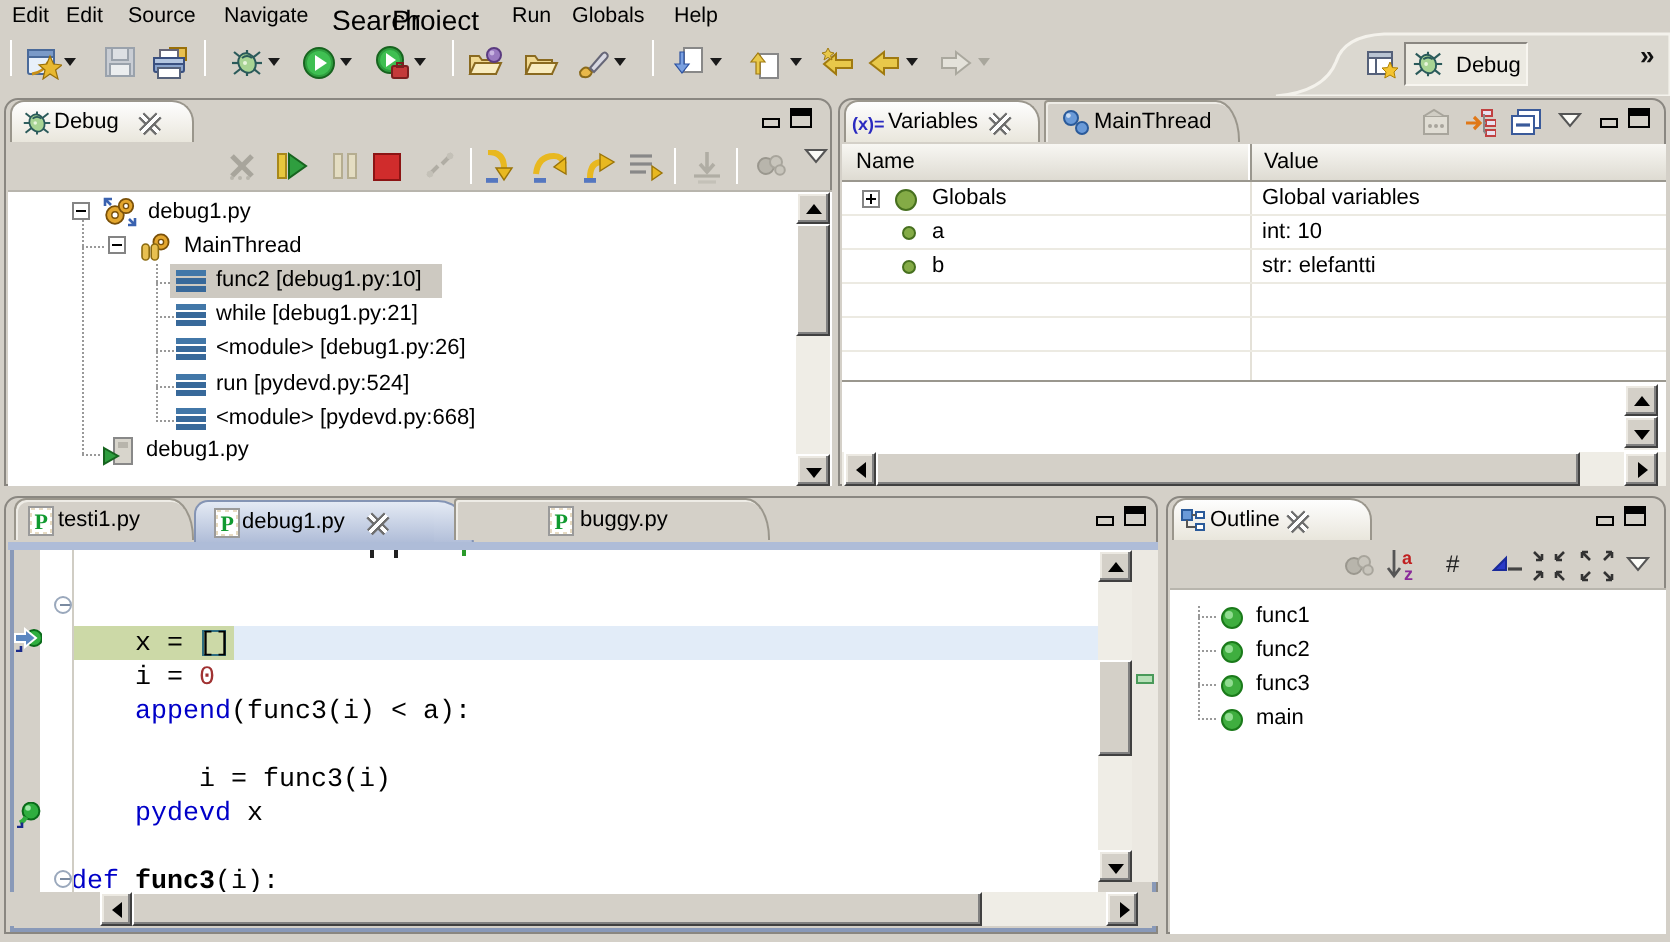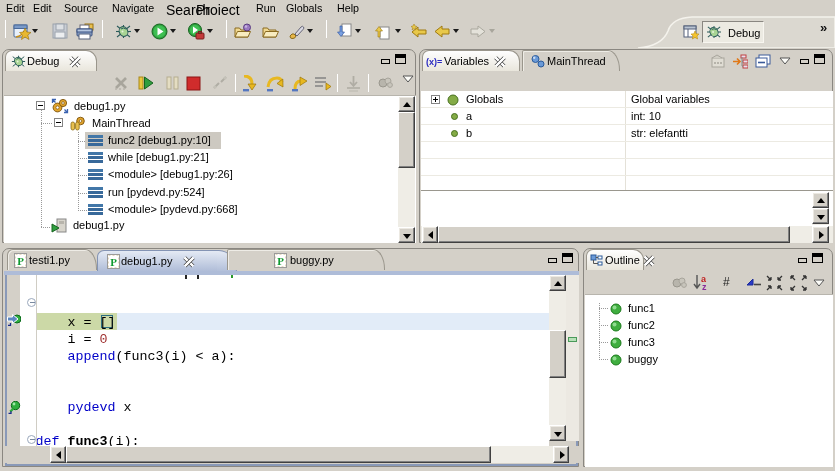--- a/index.html
+++ b/index.html
@@ -416,20 +416,26 @@
       <line x1="3" y1="8.5" x2="10" y2="8.5" stroke="#3a5a9a" stroke-width="1.6"></line>
     </svg>
   <div class="dd" style="left:359px;top:5px"><svg width="12" height="8" viewBox="0 0 12 8">
         <path d="M1 1 L11 1 L6 7 Z" fill="#fcfcf8" stroke="#555" stroke-width="1"></path>
       </svg></div>
   <div class="minmax" style="left:378px;top:4px">
       <span class="mm-min"></span>
       <span class="mm-max"></span>
     </div>
 
+  <div class="abs" style="left:1px;top:22px;width:412px;height:19px;background:linear-gradient(#f8f7f3,#dedbd2);border-bottom:1px solid #9a978e">
+    <span class="abs" style="left:7px;top:3px">Name</span>
+    <div class="abs" style="left:204px;top:0;width:1px;height:18px;background:#9a978e"></div>
+    <div class="abs" style="left:203px;top:0;width:1px;height:18px;background:#fff"></div>
+    <span class="abs" style="left:211px;top:3px">Value</span>
+  </div>
 
   <div class="abs" style="left:1px;top:41px;width:412px;height:99px;background:#fff">
     <div class="abs" style="left:204px;top:0;width:1px;height:99px;background:#e4e1d8"></div>
     <div class="abs" style="left:0;top:16px;width:412px;height:1px;background:#eceae2"></div>
     <div class="abs" style="left:0;top:33px;width:412px;height:1px;background:#eceae2"></div>
     <div class="abs" style="left:0;top:50px;width:412px;height:1px;background:#eceae2"></div>
     <div class="abs" style="left:0;top:67px;width:412px;height:1px;background:#eceae2"></div>
     <div class="abs" style="left:0;top:84px;width:412px;height:1px;background:#eceae2"></div>
     <span class="expander plus" style="left:10px;top:4px"></span>
     <svg class="abs" style="left:26px;top:3px" width="12" height="12" viewBox="0 0 12 12">
@@ -516,20 +522,21 @@
 
     <div class="abs" style="left:148px;top:0;width:1.6px;height:4px;background:#222"></div>
     <div class="abs" style="left:160px;top:0;width:1.6px;height:4px;background:#222"></div>
     <div class="abs" style="left:194px;top:0;width:2px;height:3px;background:#2a9a2a"></div>
     <div class="abs" style="left:0;top:37.5px;width:512px;height:17px;background:#e2ecf8"></div>
     <div class="abs" style="left:0;top:37.5px;width:80px;height:17px;background:#ccd9a7"></div>
     <div class="abs" style="left:64px;top:40px;width:12px;height:13px;border:1px solid #2e6e80"></div>
     <div class="mono abs" style="left:0;top:40.2px">    x = []</div>
     <div class="mono abs" style="left:0;top:57.2px">    i = <span style="color:#a03232">0</span></div>
     <div class="mono abs" style="left:0;top:74.2px">    <span class="kw">append</span>(func3(i) &lt; a):</div>
+    <div class="mono abs" style="left:0;top:108.2px">        i = func3(i)</div>
     <div class="mono abs" style="left:0;top:125.2px">    <span class="kw">pydevd</span> x</div>
     <div class="mono abs" style="left:0;top:159.2px"><span class="kw">def</span> <span class="bold">func3</span>(i):</div>
   </div>
 
   <div class="abs" style="left:24px;top:49px;width:9px;height:9px;border:1px solid #9aa8bc;border-radius:50%;background:#fff">
       <div class="abs" style="left:2px;top:3.2px;width:5px;height:1px;background:#7a8aa0"></div>
     </div>
   <div class="abs" style="left:24px;top:186px;width:9px;height:9px;border:1px solid #9aa8bc;border-radius:50%;background:#fff">
       <div class="abs" style="left:2px;top:3.2px;width:5px;height:1px;background:#7a8aa0"></div>
     </div>
@@ -563,21 +570,21 @@
   <div class="sb-btn" style="left:47px;top:197px;width:16px;height:17px">
       <span class="arr arr-l" style="left:5px;top:4px"></span>
     </div>
   <div class="sb-btn" style="left:550px;top:197px;width:16px;height:17px">
       <span class="arr arr-r" style="left:6px;top:4px"></span>
     </div>
   <div class="thumb" style="left:63px;top:197px;width:425px;height:17px"></div>
 </div>
 
 <div id="outline" class="view" style="left:583px;top:248px;width:250px;height:219px">
-  <div class="vtab" style="left:2px;width:58px">
+  <div class="vtab" style="left:2px;width:100px">
     <svg class="abs" style="left:3px;top:4px" width="14" height="14" viewBox="0 0 14 14">
         <rect x="1" y="1" width="5" height="5" fill="#6a9ad8" stroke="#2a5a9a"></rect>
         <rect x="8" y="2" width="4" height="3" fill="#fff" stroke="#2a5a9a"></rect>
         <rect x="8" y="8" width="4" height="3" fill="#fff" stroke="#2a5a9a"></rect>
         <path d="M6 3.5 L8 3.5 M3.5 6 L3.5 9.5 L8 9.5" stroke="#555" fill="none"></path>
       </svg>
     <span class="tl" style="left:18px">Outline</span>
     <span class="xclose" style="position:absolute;left:57px;top:6px"></span>
   </div>
   <div class="minmax" style="left:212px;top:4px">
@@ -640,15 +647,15 @@
     <span class="trow" style="left:43px;top:24px">func2</span>
     <svg class="abs" style="left:25px;top:42px" width="12" height="12" viewBox="0 0 12 12">
         <circle cx="6" cy="6" r="5" fill="#3fae3f" stroke="#1a7a1a"></circle>
         <circle cx="4.5" cy="4.5" r="2" fill="#90dc90"></circle>
       </svg>
     <span class="trow" style="left:43px;top:41px">func3</span>
     <svg class="abs" style="left:25px;top:59px" width="12" height="12" viewBox="0 0 12 12">
         <circle cx="6" cy="6" r="5" fill="#3fae3f" stroke="#1a7a1a"></circle>
         <circle cx="4.5" cy="4.5" r="2" fill="#90dc90"></circle>
       </svg>
-    <span class="trow" style="left:43px;top:58px">buggy</span>
+    <span class="trow" style="left:43px;top:58px">main</span>
   </div>
 </div>
 
 </body></html>

